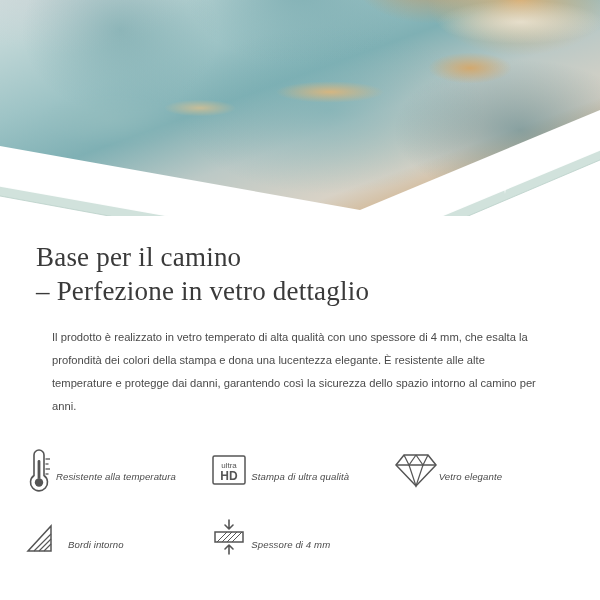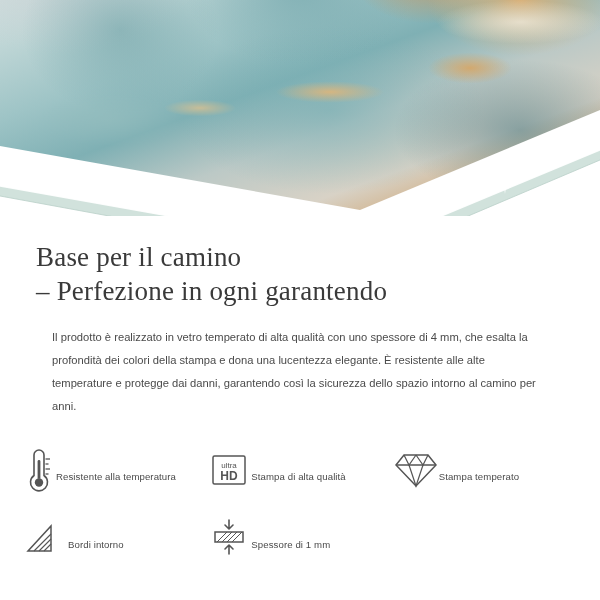--- a/index.html
+++ b/index.html
@@ -118,20 +118,21 @@
     height: 52px;
     display: flex;
     align-items: center;
     justify-content: center;
   }
   .feature-label {
     margin-top: 12px;
     font-size: 9.6px;
     color: #4a4a4a;
     letter-spacing: 0.1px;
+    font-style: italic;
   }
   svg { display: block; }
 </style>
 </head>
 <body>
 
 <div class="page">
 
   <div class="hero">
     <div class="hero-art"></div>
@@ -142,21 +143,21 @@
       <polyline points="0,196 360,262 600,160" fill="none" stroke="#b9cfc8" stroke-width="1" opacity="0.8"></polyline>
     </svg>
     <svg class="hero-sparkle" viewBox="0 0 46 46">
       <path d="M23 2 L25.6 20.4 L44 23 L25.6 25.6 L23 44 L20.4 25.6 L2 23 L20.4 20.4 Z" fill="#ffffff" opacity="0.95"></path>
       <path d="M23 9 L24.4 21.6 L37 23 L24.4 24.4 L23 37 L21.6 24.4 L9 23 L21.6 21.6 Z" fill="#ffffff"></path>
     </svg>
   </div>
 
   <h1 class="headline">
     <span class="headline-line">Base per il camino</span>
-    <span class="headline-line">– Perfezione in ogni garantendo</span>
+    <span class="headline-line">– Perfezione in vetro dettaglio</span>
   </h1>
 
   <div class="body-copy">
     <p>Il prodotto è realizzato in vetro temperato di alta qualità con uno spessore di 4 mm, che esalta la profondità dei colori della stampa e dona una lucentezza elegante. È resistente alle alte temperature e protegge dai danni, garantendo così la sicurezza dello spazio intorno al camino per anni.</p>
   </div>
 
   <div class="features">
 
     <div class="feature">
       <div class="feature-icon">
@@ -174,35 +175,35 @@
     </div>
 
     <div class="feature">
       <div class="feature-icon">
         <svg width="44" height="44" viewBox="0 0 44 44">
           <rect x="6" y="8" width="32" height="28" rx="1.5" fill="none" stroke="#555" stroke-width="1.5"></rect>
           <text x="22" y="20" text-anchor="middle" font-family="Liberation Sans, sans-serif" font-size="8" fill="#555">ultra</text>
           <text x="22" y="32" text-anchor="middle" font-family="Liberation Sans, sans-serif" font-size="12" font-weight="bold" fill="#555">HD</text>
         </svg>
       </div>
-      <div class="feature-label">Stampa di alta qualità</div>
+      <div class="feature-label">Stampa di ultra qualità</div>
     </div>
 
 
     <div class="feature">
       <div class="feature-icon">
         <svg width="46" height="42" viewBox="0 0 46 42">
           <path d="M11 6 h24 l8 10 l-20 21 l-20 -21 Z" fill="none" stroke="#555" stroke-width="1.5"></path>
           <path d="M3 16 h40" fill="none" stroke="#555" stroke-width="1.3"></path>
           <path d="M11 6 l5 10 l7 -10" fill="none" stroke="#555" stroke-width="1.2"></path>
           <path d="M35 6 l-5 10 l-7 -10" fill="none" stroke="#555" stroke-width="1.2"></path>
           <path d="M16 16 l7 21 l7 -21" fill="none" stroke="#555" stroke-width="1.2"></path>
         </svg>
       </div>
-      <div class="feature-label">Stampa temperato</div>
+      <div class="feature-label">Vetro elegante</div>
     </div>
 
     <div class="feature">
       <div class="feature-icon">
         <svg width="46" height="40" viewBox="0 0 46 40">
           <path d="M6 33 L29 33 L29 8 Z" fill="none" stroke="#555" stroke-width="1.5"></path>
           <line x1="12" y1="33" x2="29" y2="16" stroke="#555" stroke-width="1.1"></line>
           <line x1="17" y1="33" x2="29" y2="21" stroke="#555" stroke-width="1.1"></line>
           <line x1="22" y1="33" x2="29" y2="26" stroke="#555" stroke-width="1.1"></line>
         </svg>
@@ -215,17 +216,17 @@
         <svg width="44" height="44" viewBox="0 0 44 44">
           <path d="M22 4 v8 M18 9 l4 4 l4 -4" fill="none" stroke="#555" stroke-width="1.6" stroke-linecap="round" stroke-linejoin="round"></path>
           <rect x="8" y="16" width="28" height="10" fill="none" stroke="#555" stroke-width="1.5"></rect>
           <line x1="10" y1="26" x2="20" y2="16" stroke="#555" stroke-width="1"></line>
           <line x1="15" y1="26" x2="25" y2="16" stroke="#555" stroke-width="1"></line>
           <line x1="20" y1="26" x2="30" y2="16" stroke="#555" stroke-width="1"></line>
           <line x1="25" y1="26" x2="35" y2="16" stroke="#555" stroke-width="1"></line>
           <path d="M22 38 v-8 M18 33 l4 -4 l4 4" fill="none" stroke="#555" stroke-width="1.6" stroke-linecap="round" stroke-linejoin="round"></path>
         </svg>
       </div>
-      <div class="feature-label">Spessore di 1 mm</div>
+      <div class="feature-label">Spessore di 4 mm</div>
     </div>
 
   </div>
 </div>
 
 </body></html>

